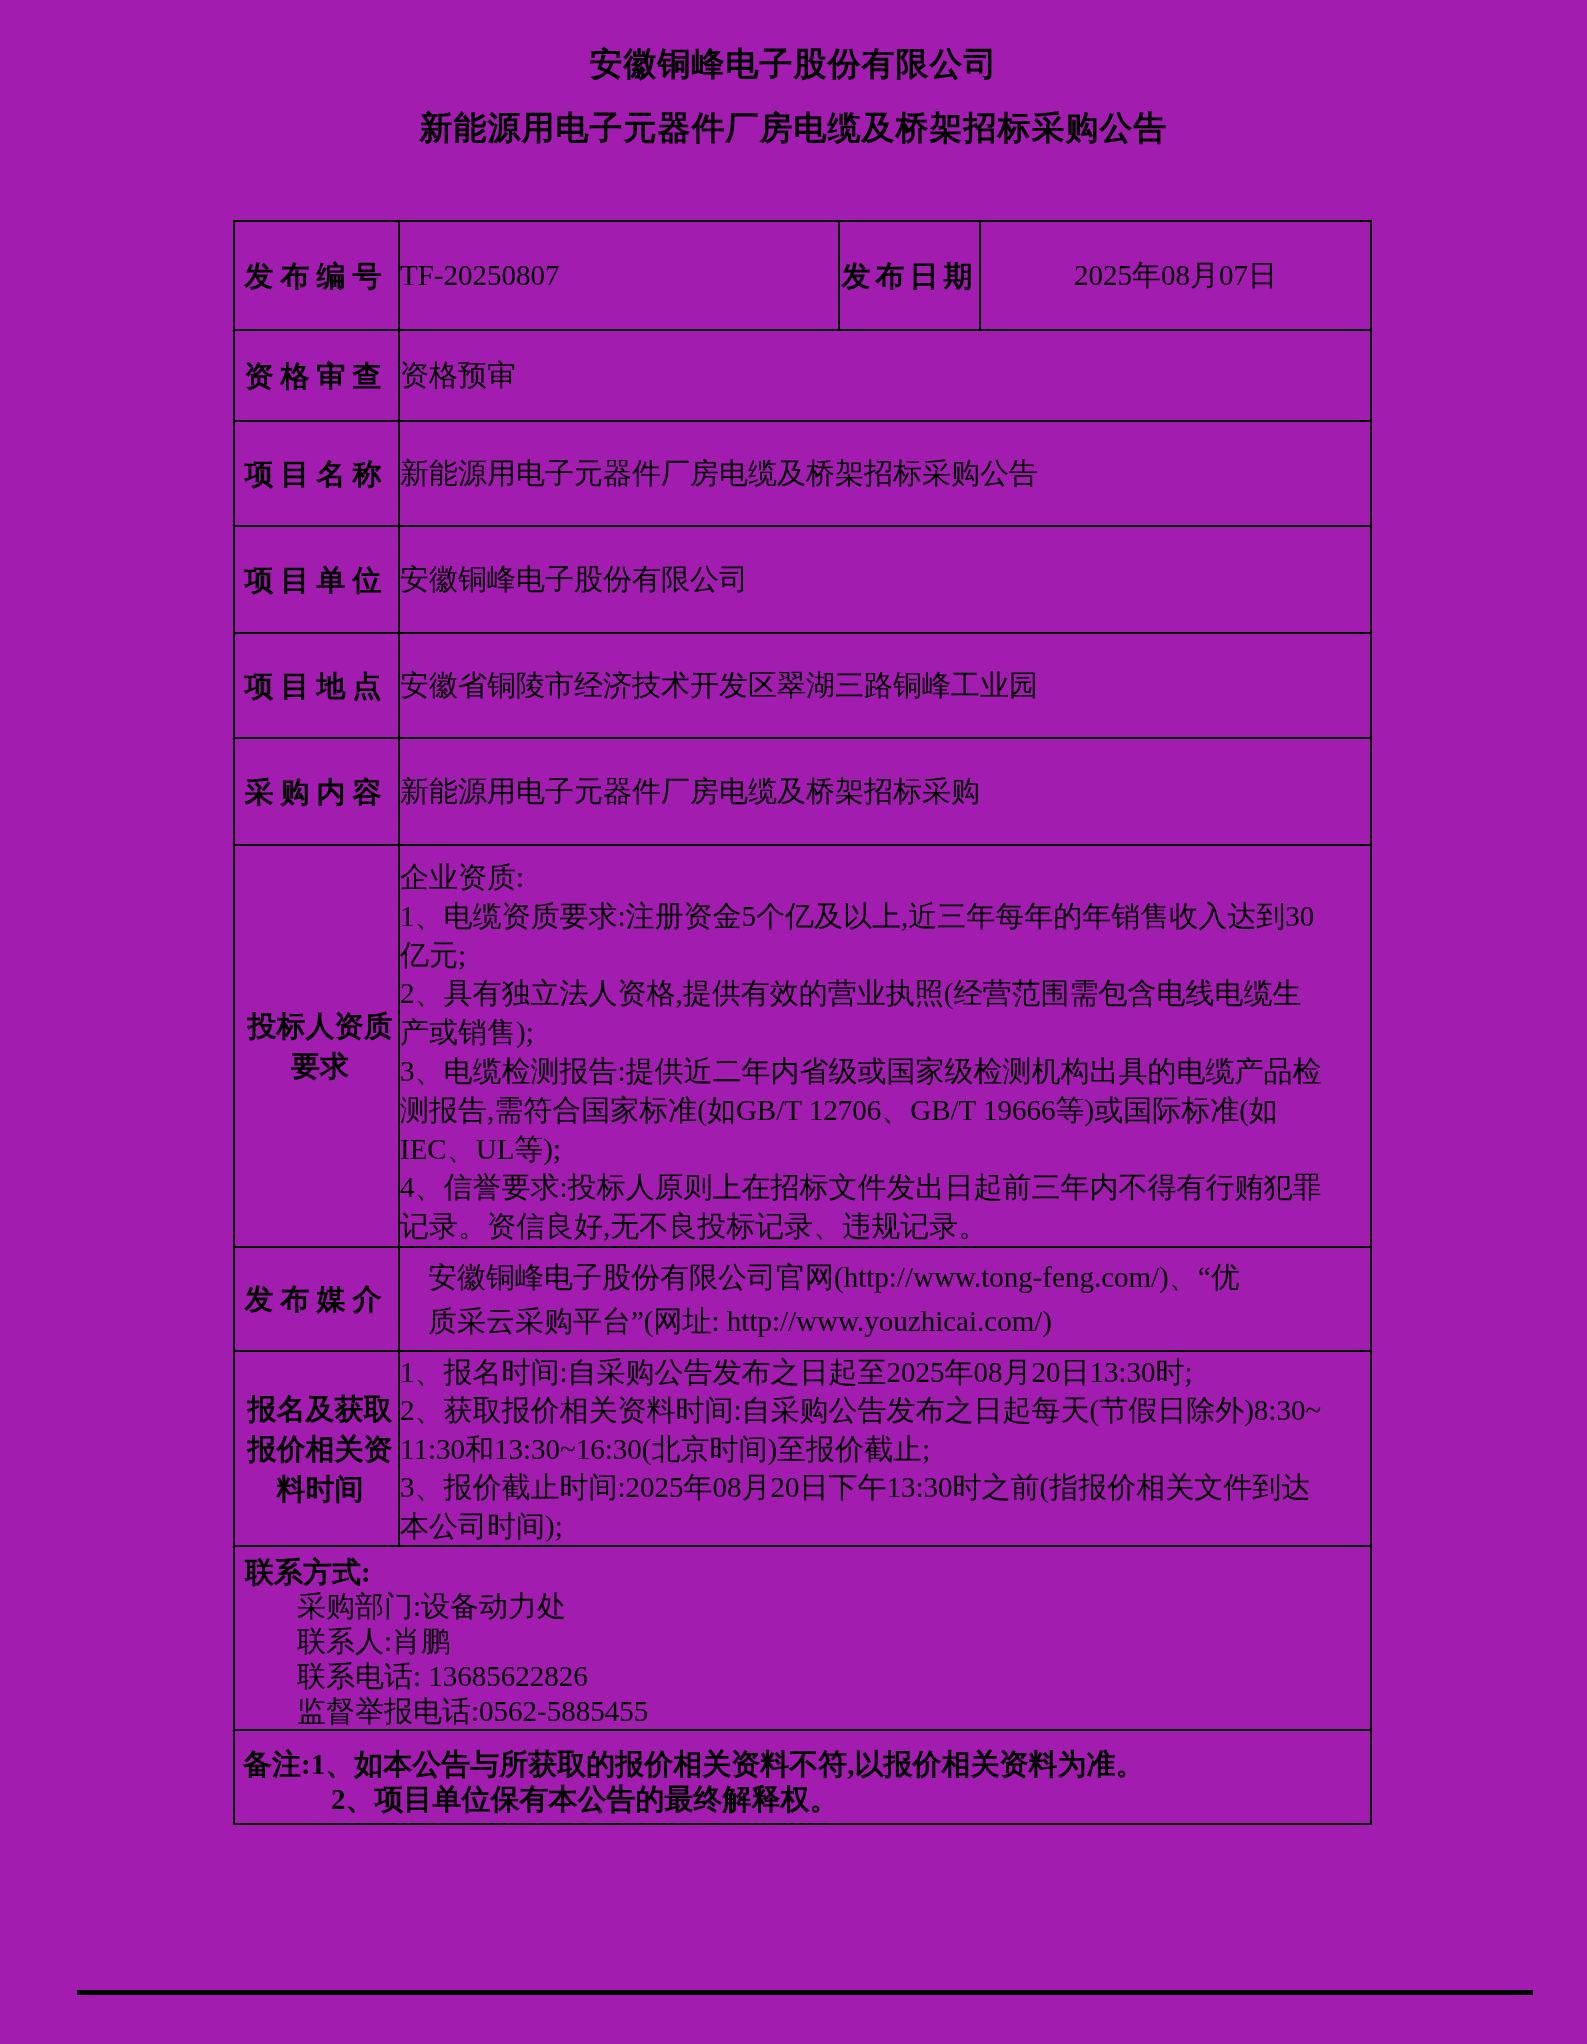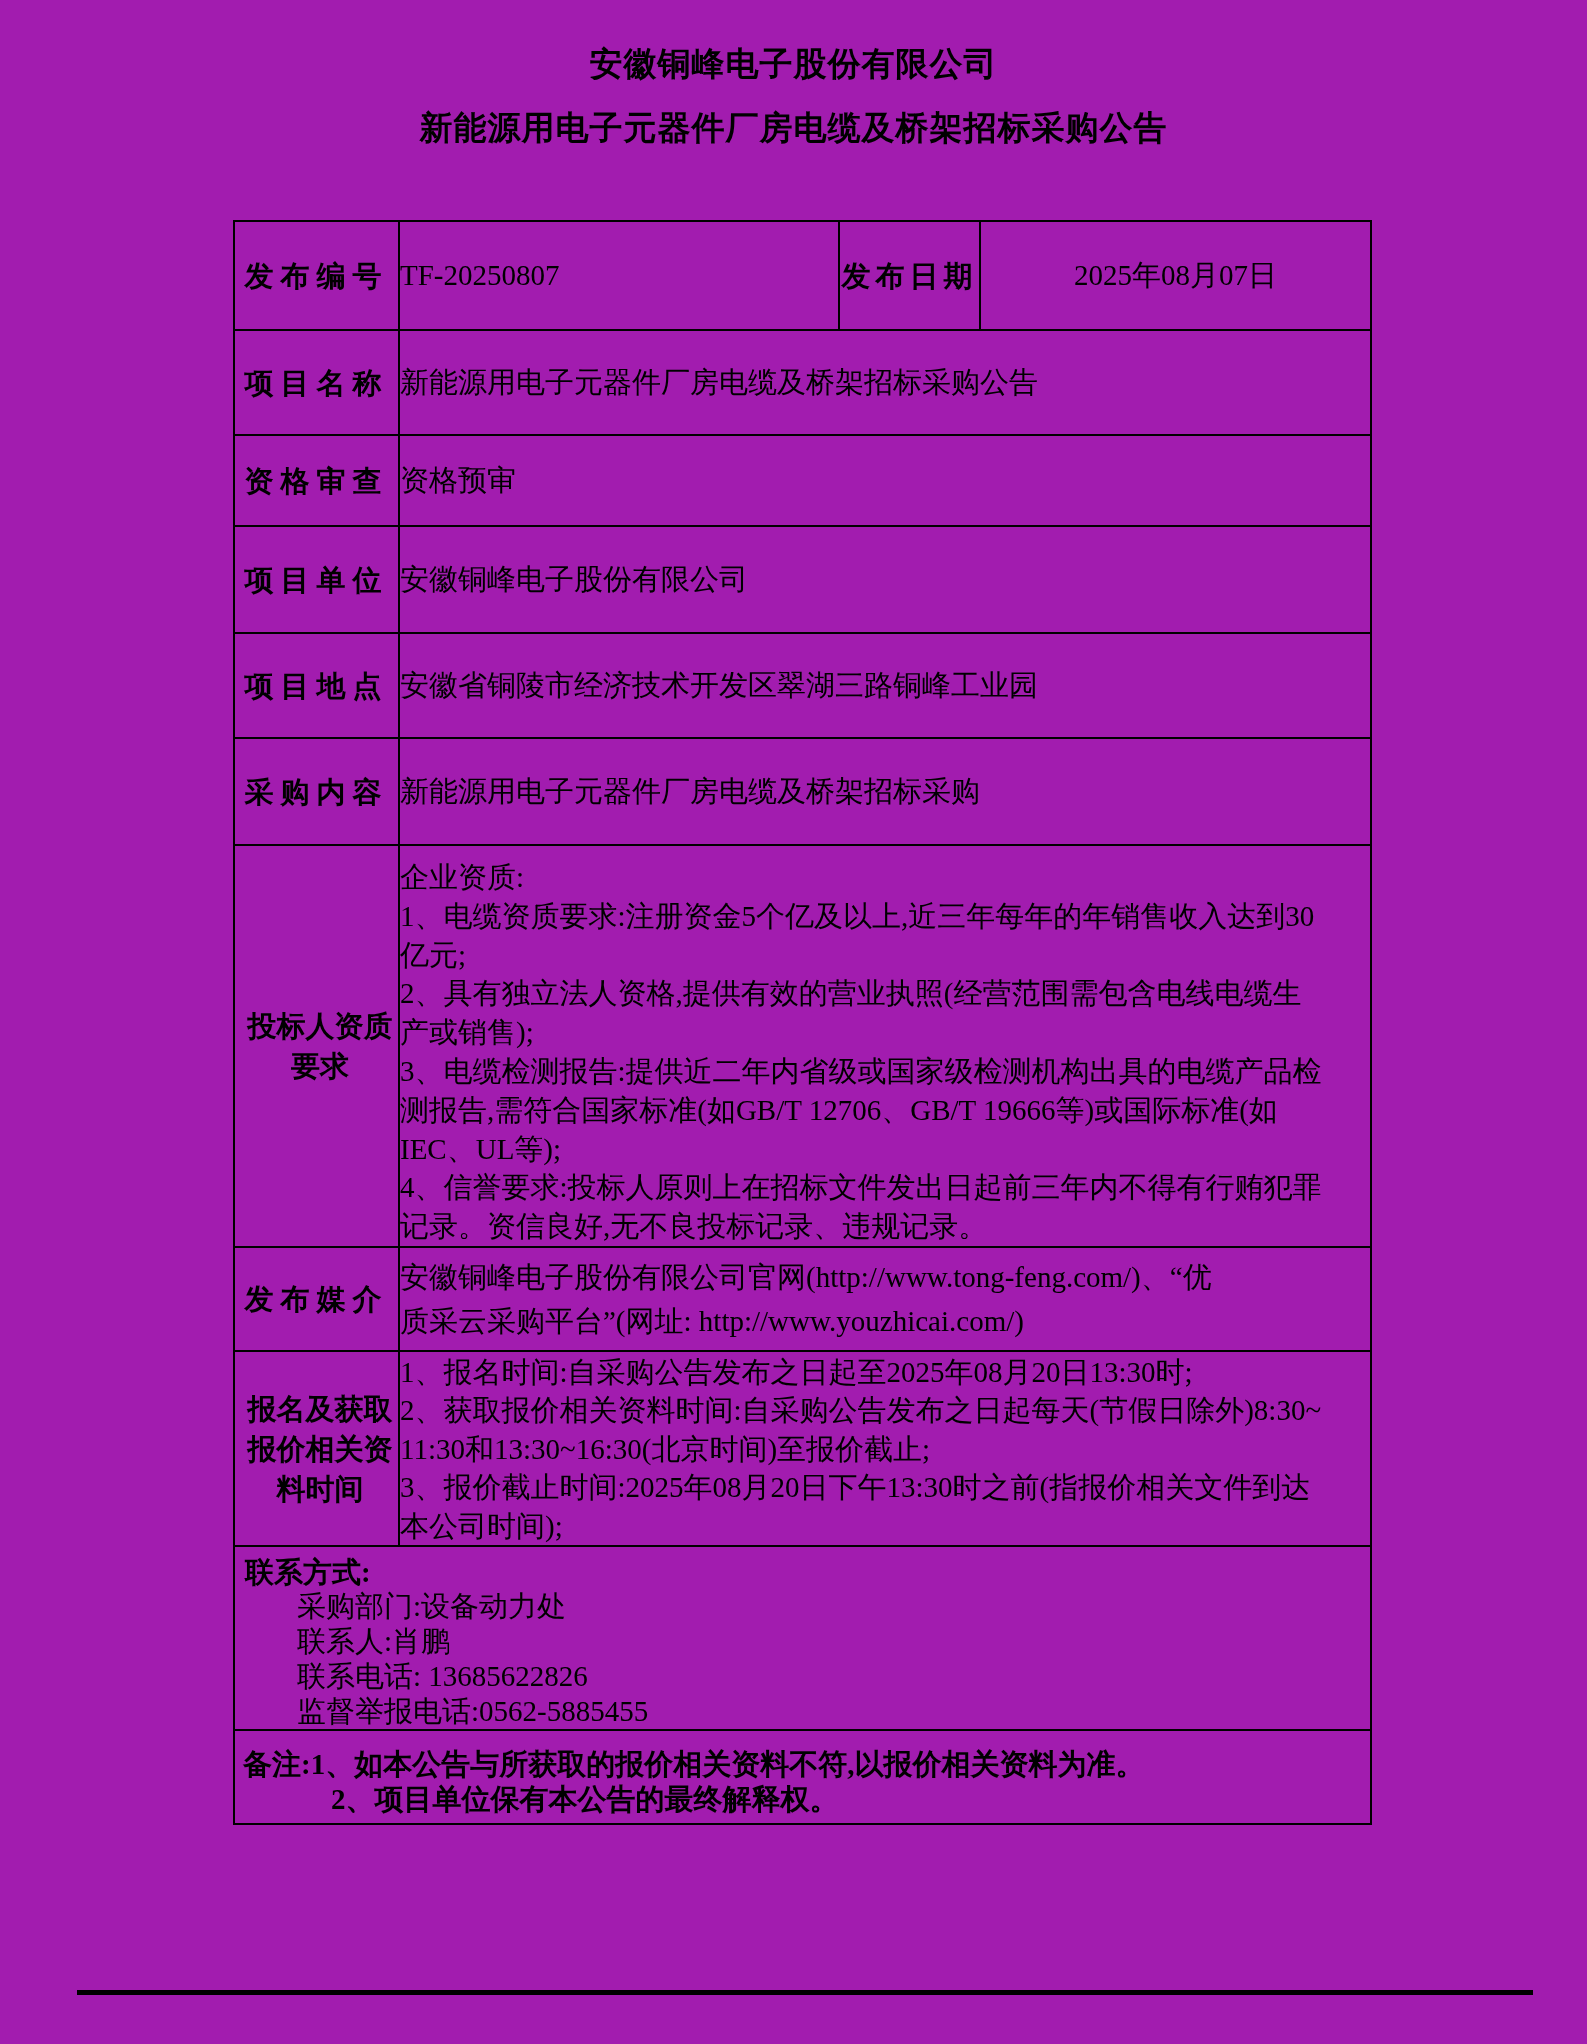--- a/index.html
+++ b/index.html
@@ -48,21 +48,21 @@
   td.lbl.sp3{letter-spacing:5px;}
   td.val{
     text-align:left;
     padding-left:12px;
   }
   td.val.center{text-align:center;padding-left:0;}
   .ml{white-space:pre-line;}
   td.topcell{vertical-align:top;}
   .qual-text{line-height:38.8px;padding-top:12px;border-radius:20px;}
   .time-text{line-height:38.5px;padding-top:1px;}
-  .media-text{line-height:44px;}
+  .media-text{line-height:44px;padding-left:28px;}
   .lbl .ml{display:inline-block;margin-left:7px;}
 
   .blockcell{vertical-align:top;}
   .contact-head{
     font-weight:bold;
     padding:8px 0 0 10px;
     line-height:34px;
   }
   .contact-line{
     padding-left:62px;
@@ -104,28 +104,28 @@
     </colgroup>
 
     <tbody>
         <tr style="height:109px">
       <td class="lbl sp">发布编号</td>
       <td class="val">TF-20250807</td>
       <td class="lbl sp3">发布日期</td>
       <td class="val center">2025年08月07日</td>
     </tr>
 
+    <tr style="height:91px">
+      <td class="lbl sp">资格审查</td>
+      <td class="val" colspan="3">资格预审</td>
+    </tr>
+
     <tr style="height:105px">
       <td class="lbl sp">项目名称</td>
       <td class="val" colspan="3">新能源用电子元器件厂房电缆及桥架招标采购公告</td>
-    </tr>
-
-    <tr style="height:91px">
-      <td class="lbl sp">资格审查</td>
-      <td class="val" colspan="3">资格预审</td>
     </tr>
 
     <tr style="height:107px">
       <td class="lbl sp">项目单位</td>
       <td class="val" colspan="3">安徽铜峰电子股份有限公司</td>
     </tr>
 
     <tr style="height:105px">
       <td class="lbl sp">项目地点</td>
       <td class="val" colspan="3">安徽省铜陵市经济技术开发区翠湖三路铜峰工业园</td>

